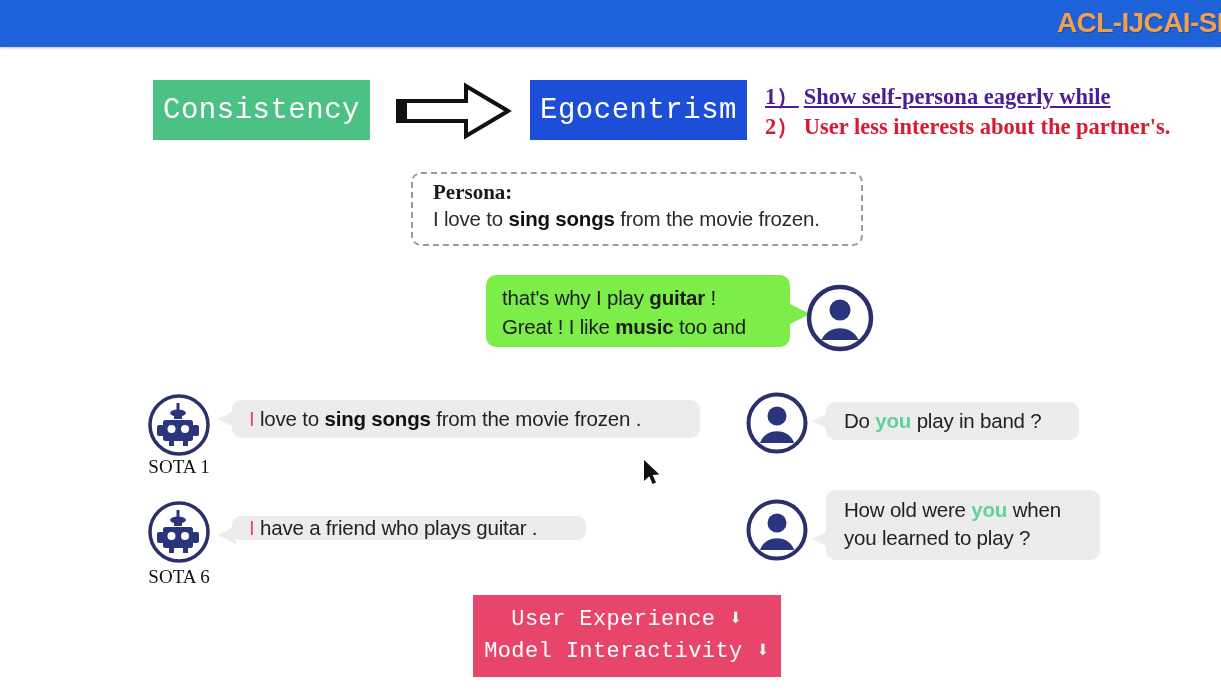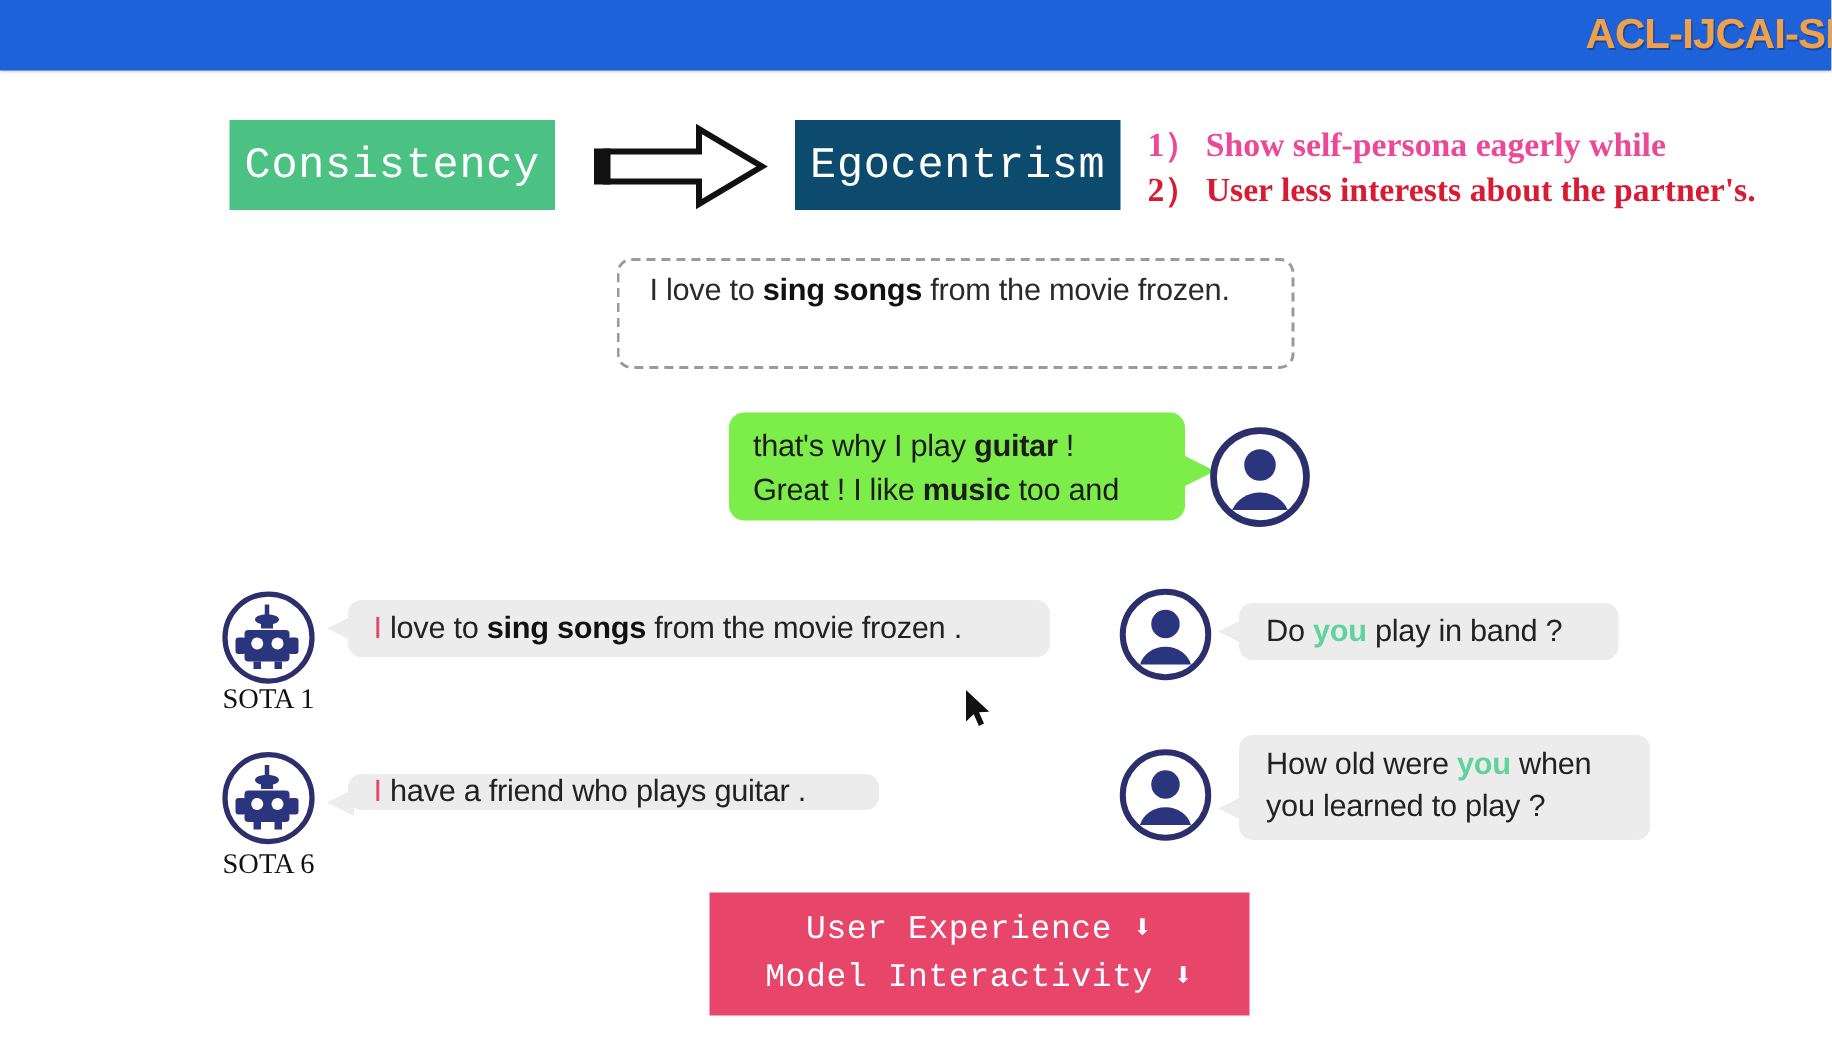--- a/index.html
+++ b/index.html
@@ -57,21 +57,21 @@
   #consistency-box .lbl {
     font-family: "Liberation Mono", "DejaVu Sans Mono", monospace;
     font-size: 29px;
     color: #ffffff;
     letter-spacing: 0.5px;
   }
   #egocentrism-box {
     position: absolute;
     left: 530px; top: 80px;
     width: 217px; height: 60px;
-    background: #0c4a6e;
+    background: #1d4ed8;
     display: flex;
     align-items: center;
     justify-content: center;
   }
   #egocentrism-box .lbl {
     font-family: "Liberation Mono", "DejaVu Sans Mono", monospace;
     font-size: 29px;
     color: #ffffff;
     letter-spacing: 0.5px;
   }
@@ -87,21 +87,21 @@
     left: 765px; top: 82px;
     width: 456px;
   }
   #problem-list .pl-row {
     font-family: "Liberation Serif", "DejaVu Serif", serif;
     font-size: 22.5px;
     font-weight: bold;
     line-height: 30px;
     white-space: nowrap;
   }
-  #problem-list .pl-row.one { color: #ec4899; }
+  #problem-list .pl-row.one { color: #4c1d95; text-decoration: underline; }
   #problem-list .pl-row.two { color: #d81b33; }
   #problem-list .pl-num { margin-right: 5px; }
 
   
   #persona-box {
     position: absolute;
     left: 411px; top: 172px;
     width: 452px; height: 74px;
     border: 2px dashed #9a9a9a;
     border-radius: 10px;
@@ -210,21 +210,21 @@
   #user-r1-tail   { left: 812px; top: 412px; }
 
   #avatar-user-r2 { position: absolute; left: 745px; top: 498px; width: 64px; height: 64px; }
   #user-r2-bubble { left: 826px; top: 490px; width: 274px; height: 70px; padding-left: 18px; align-items: flex-start; padding-top: 6px; }
   #user-r2-tail   { left: 812px; top: 530px; }
 
   
   #conclusion-box {
     position: absolute;
     left: 473px; top: 595px;
-    width: 360px; height: 82px;
+    width: 308px; height: 82px;
     background: #e8456b;
     display: flex;
     flex-direction: column;
     align-items: center;
     justify-content: center;
   }
   #conclusion-box .cline {
     font-family: "Liberation Mono", "DejaVu Sans Mono", monospace;
     font-size: 22px;
     color: #ffffff;
@@ -263,20 +263,21 @@
 <div id="problem-list">
   <div class="pl-row one">
     <span class="pl-num">1）</span><span>Show self-persona eagerly while</span>
   </div>
   <div class="pl-row two">
     <span class="pl-num">2）</span><span>User less interests about the partner's.</span>
   </div>
 </div>
 
 <div id="persona-box">
+  <div id="persona-heading">Persona:</div>
   <div id="persona-text"><span>I love to </span><b>sing songs</b><span> from the movie frozen.</span></div>
 </div>
 
 <div id="user-bubble">
   <div class="line"><span>that's why I play </span><b>guitar</b><span> !</span></div>
   <div class="line"><span>Great ! I like </span><b>music</b><span> too and</span></div>
 </div>
 <div id="user-bubble-tail"></div>
 
 <svg id="avatar-user-top" viewBox="0 0 70 70">

